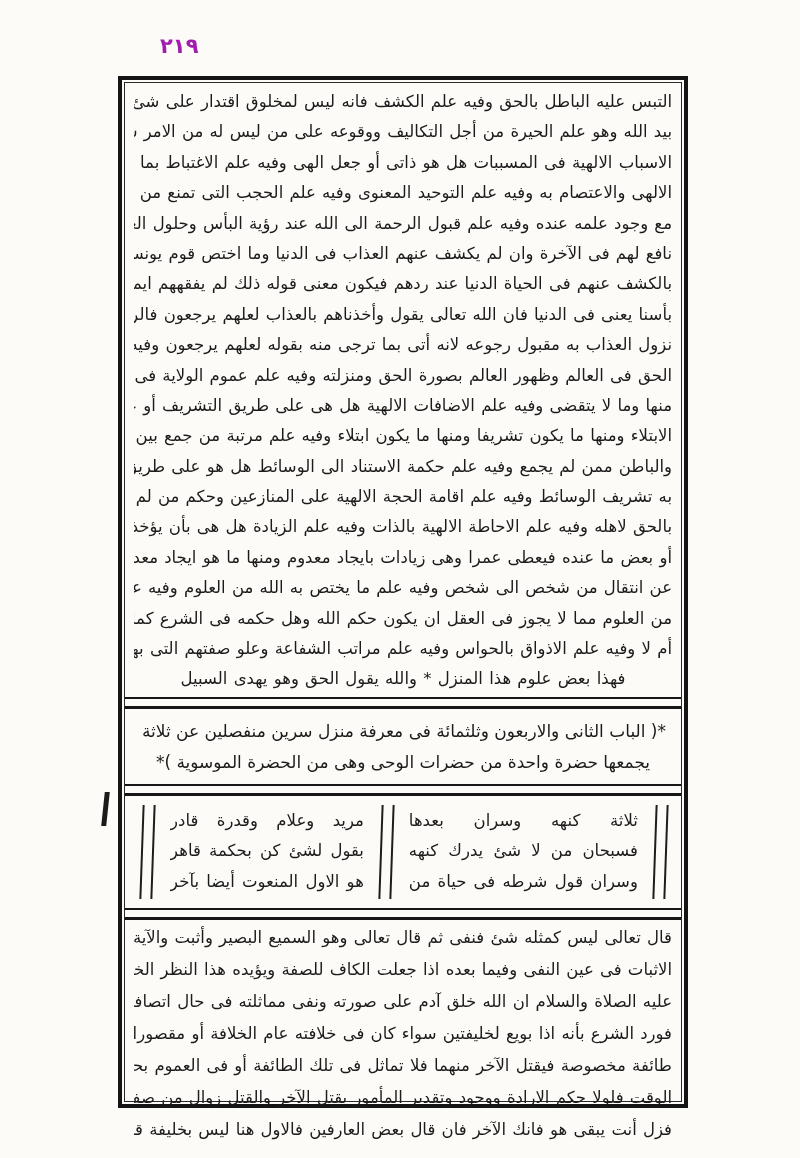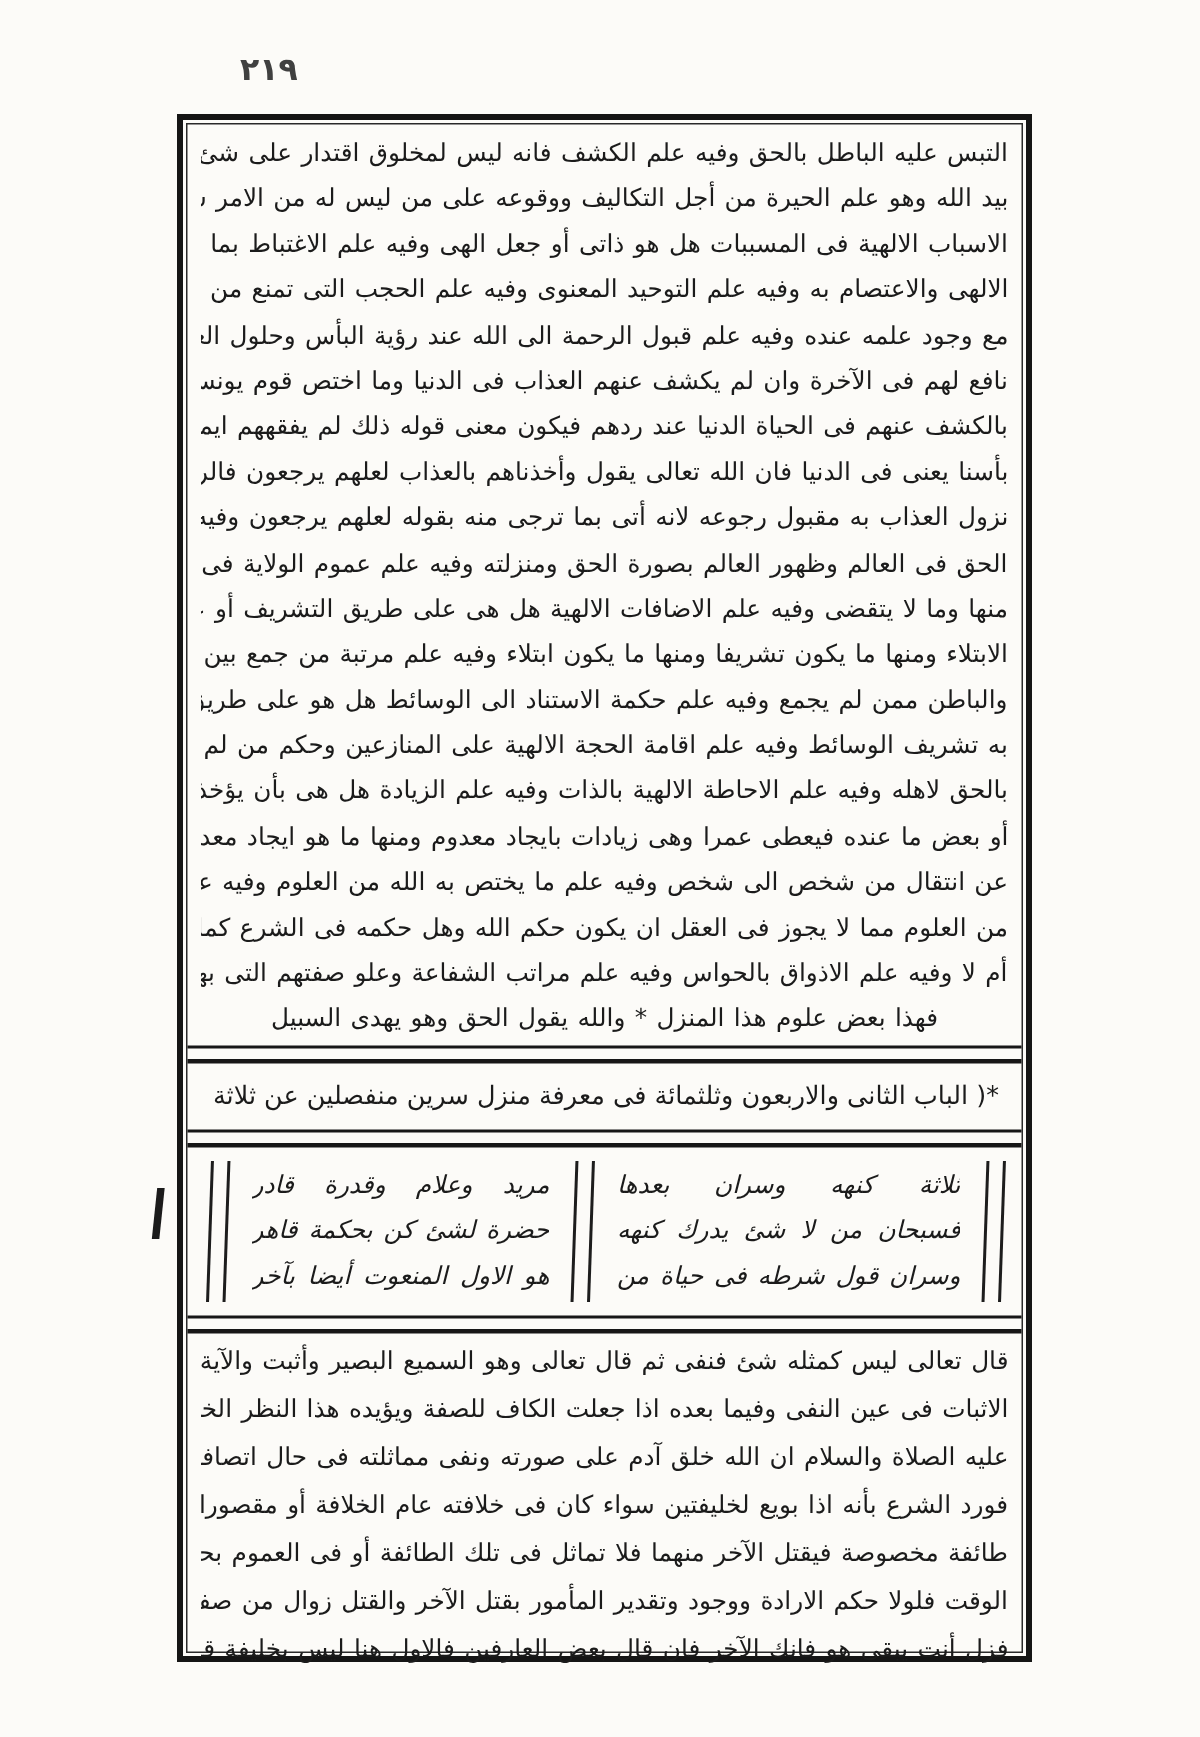--- a/index.html
+++ b/index.html
@@ -5,21 +5,21 @@
   html,body{margin:0;padding:0;}
   body{
     width:800px;height:1158px;position:relative;
     background:#fcfbf8;
     font-family:"DejaVu Sans",sans-serif;
     color:#1b1b1b;
     overflow:hidden;
   }
   .page-number{
     position:absolute;top:34px;left:160px;
-    font-size:21px;font-weight:bold;color:#404040;
+    font-size:21px;font-weight:bold;color:#a21caf;
     letter-spacing:2px;direction:rtl;
   }
   .frame{
     position:absolute;left:118px;top:76px;width:570px;height:1032px;
     border:4px solid #151515;background:#fcfbf8;box-sizing:border-box;
   }
   .frame-inner{
     position:absolute;inset:2px;border:1px solid #2a2a2a;
     box-sizing:border-box;
     display:flex;flex-direction:column;
@@ -58,21 +58,21 @@
   .poetry{
     direction:rtl;display:flex;align-items:stretch;
     justify-content:center;padding:7px 38px 8px 40px;flex:none;
   }
   .vdiv{
     width:9px;flex:none;margin:0 2px;
     border-right:2px solid #1d1d1d;border-left:2px solid #1d1d1d;
     transform:skewX(-2deg);
   }
   .verse-col{
-    flex:1;padding:1px 14px;direction:rtl;font-style:italic;
+    flex:1;padding:1px 14px;direction:rtl;
   }
   .verse-col .hemistich{
     font-size:16.5px;line-height:30.5px;height:30.5px;
     white-space:nowrap;overflow:hidden;
     text-align:justify;text-align-last:justify;word-spacing:2px;
   }
 </style>
 </head>
 <body>
 
@@ -102,35 +102,36 @@
       <div class="tline">عن انتقال من شخص الى شخص وفيه علم ما يختص به الله من العلوم وفيه علم ما يختص به الكون</div>
       <div class="tline">من العلوم مما لا يجوز فى العقل ان يكون حكم الله وهل حكمه فى الشرع كما هو حكمه فى العقل</div>
       <div class="tline">أم لا وفيه علم الاذواق بالحواس وفيه علم مراتب الشفاعة وعلو صفتهم التى بها اعلا يكون الشفاعة</div>
       <div class="tline centered">فهذا بعض علوم هذا المنزل * والله يقول الحق وهو يهدى السبيل</div>
     </div>
 
     <div class="hrule"></div>
 
     <div class="heading">
       <div class="hline">*( الباب الثانى والاربعون وثلثمائة فى معرفة منزل سرين منفصلين عن ثلاثة أسرار</div>
+      <div class="hline">يجمعها حضرة واحدة من حضرات الوحى وهى من الحضرة الموسوية )*</div>
     </div>
 
     <div class="hrule"></div>
 
     <div class="poetry">
       <div class="vdiv"></div>
       <div class="verse-col">
         <div class="hemistich">ثلاثة كنهه وسران بعدها</div>
         <div class="hemistich">فسبحان من لا شئ يدرك كنهه</div>
         <div class="hemistich">وسران قول شرطه فى حياة من</div>
       </div>
       <div class="vdiv"></div>
       <div class="verse-col">
         <div class="hemistich">مريد وعلام وقدرة قادر</div>
-        <div class="hemistich">حضرة لشئ كن بحكمة قاهر</div>
+        <div class="hemistich">بقول لشئ كن بحكمة قاهر</div>
         <div class="hemistich">هو الاول المنعوت أيضا بآخر</div>
       </div>
       <div class="vdiv"></div>
     </div>
 
     <div class="hrule"></div>
 
     <div class="prose bottom">
       <div class="tline">قال تعالى ليس كمثله شئ فنفى ثم قال تعالى وهو السميع البصير وأثبت والآية تقتضى عموم</div>
       <div class="tline">الاثبات فى عين النفى وفيما بعده اذا جعلت الكاف للصفة ويؤيده هذا النظر الخبر وهو قوله</div>

